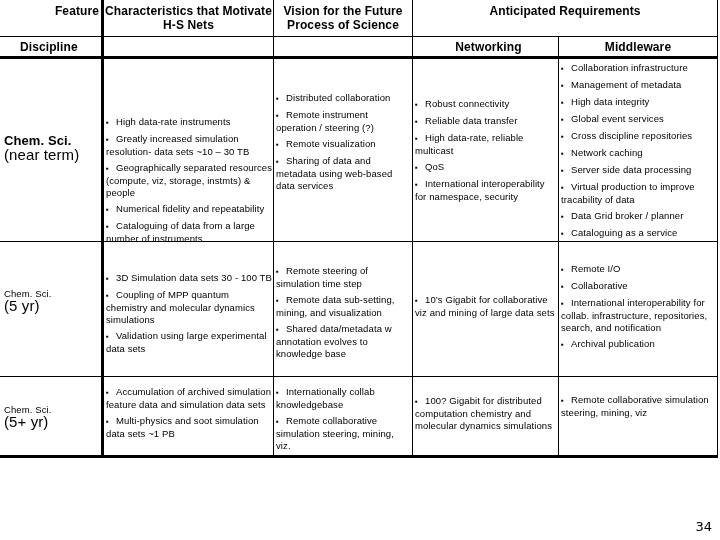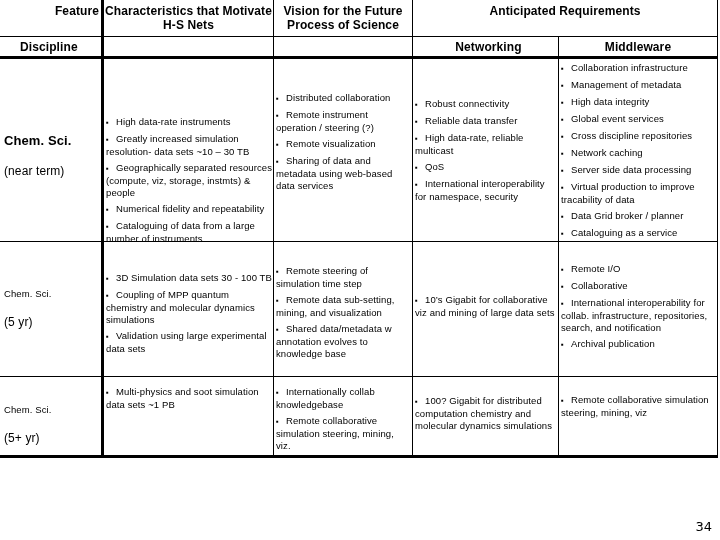--- a/index.html
+++ b/index.html
@@ -25,21 +25,21 @@
     }
     .hdr {
       font-weight: bold;
       font-size: 12px;
       line-height: 14px;
       text-align: center;
     }
     .item { margin: 0 0 4px 0; }
     .item .b { display: inline-block; width: 10px; font-size: 8px; }
     .disc-main { font-weight: bold; font-size: 13px; line-height: 16px; }
-    .disc-sub { font-size: 12px; line-height: 12px; margin-top: 16px; }
+    .disc-sub { font-size: 15px; line-height: 12px; margin-top: 0; }
     .disc-plain { font-size: 9.5px; line-height: 12px; }
     .pagenum {
       position: absolute;
       right: 8px;
       top: 519px;
       font-size: 13px;
       font-family: "DejaVu Sans", sans-serif;
     }
   </style>
 </head>
@@ -138,20 +138,21 @@
   <div class="item"><span class="b">▪</span><span>Collaborative</span></div>
   <div class="item"><span class="b">▪</span><span>International interoperability for collab. infrastructure, repositories, search, and notification</span></div>
   <div class="item"><span class="b">▪</span><span>Archival publication</span></div>
 </div>
 
 <div class="cell" style="left:4px;top:404px;width:95px;">
   <div class="disc-plain">Chem. Sci.</div>
   <div class="disc-sub">(5+ yr)</div>
 </div>
 <div class="cell" style="left:106px;top:386px;width:166px;">
+  <div class="item"><span class="b">▪</span><span>Accumulation of archived simulation feature data and simulation data sets</span></div>
   <div class="item"><span class="b">▪</span><span>Multi-physics and soot simulation data sets ~1 PB</span></div>
 </div>
 <div class="cell" style="left:276px;top:386px;width:135px;">
   <div class="item"><span class="b">▪</span><span>Internationally  collab knowledgebase</span></div>
   <div class="item"><span class="b">▪</span><span>Remote collaborative simulation steering, mining, viz.</span></div>
 </div>
 <div class="cell" style="left:415px;top:395px;width:142px;">
   <div class="item"><span class="b">▪</span><span>100? Gigabit for distributed computation chemistry and molecular dynamics simulations</span></div>
 </div>
 <div class="cell" style="left:561px;top:394px;width:156px;">

